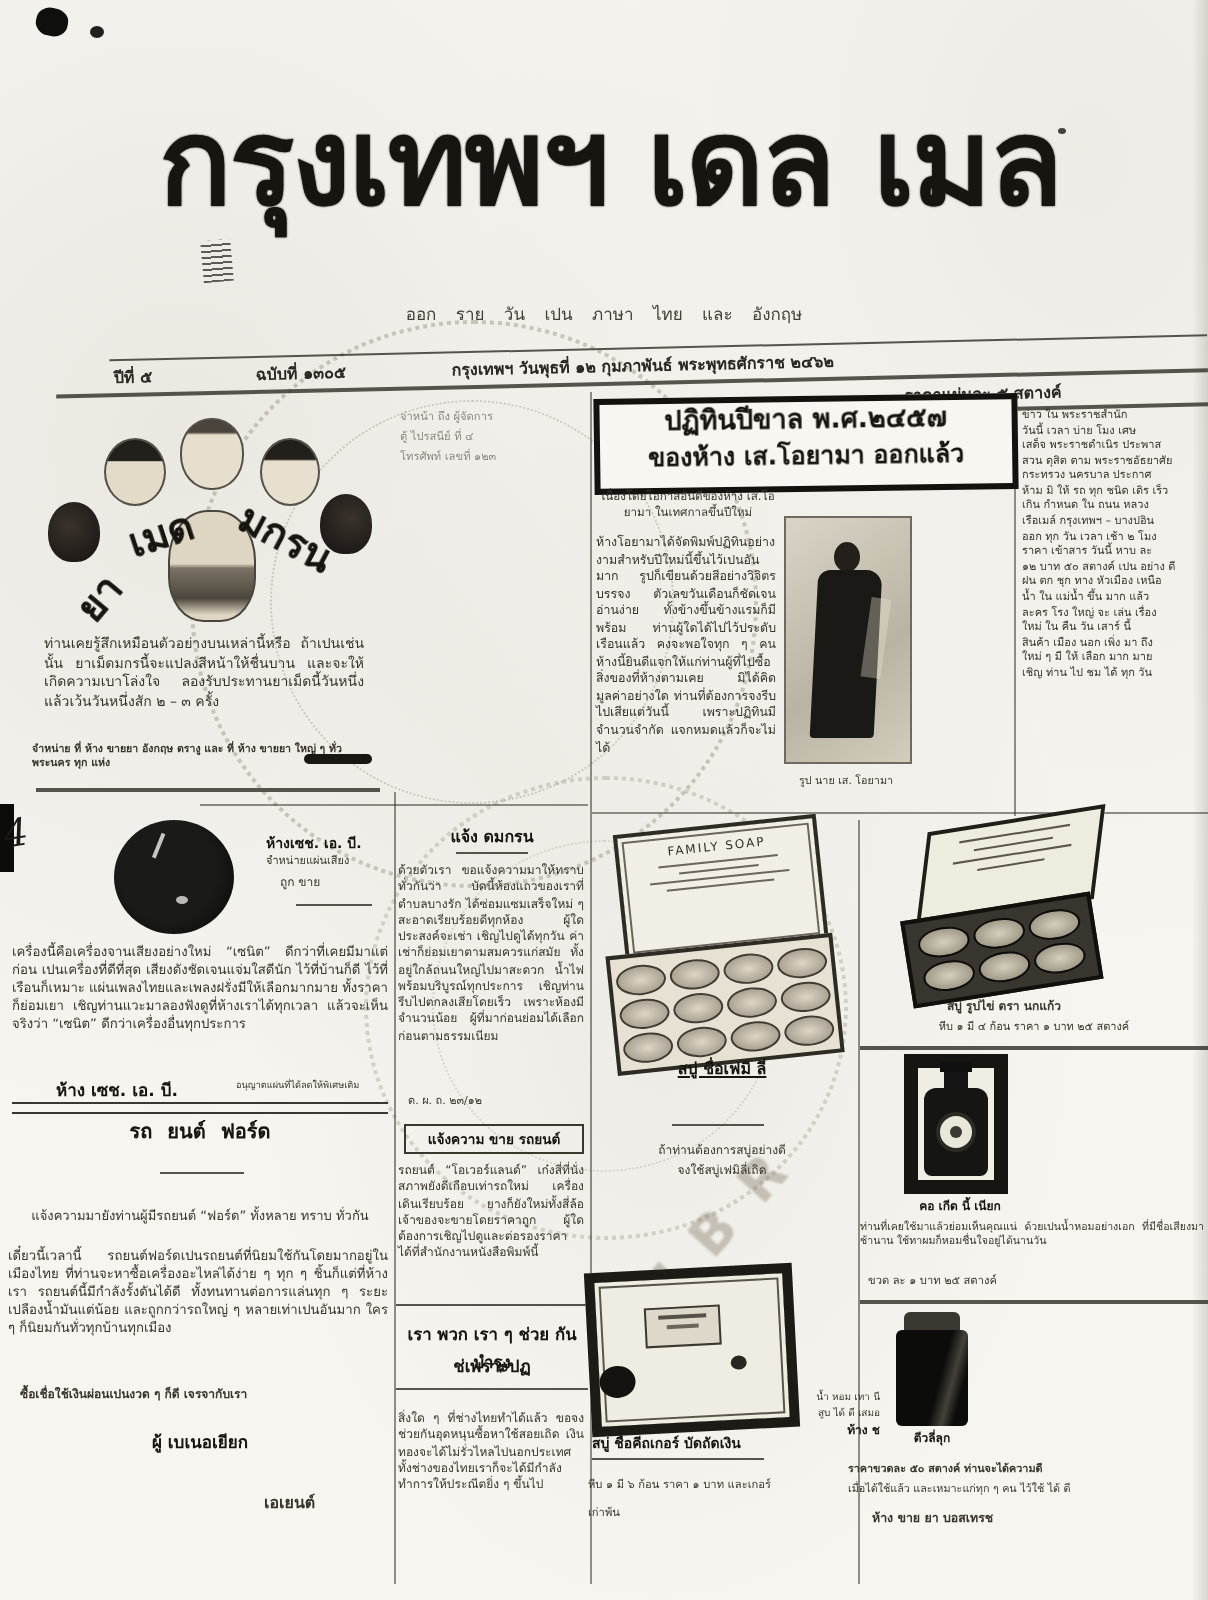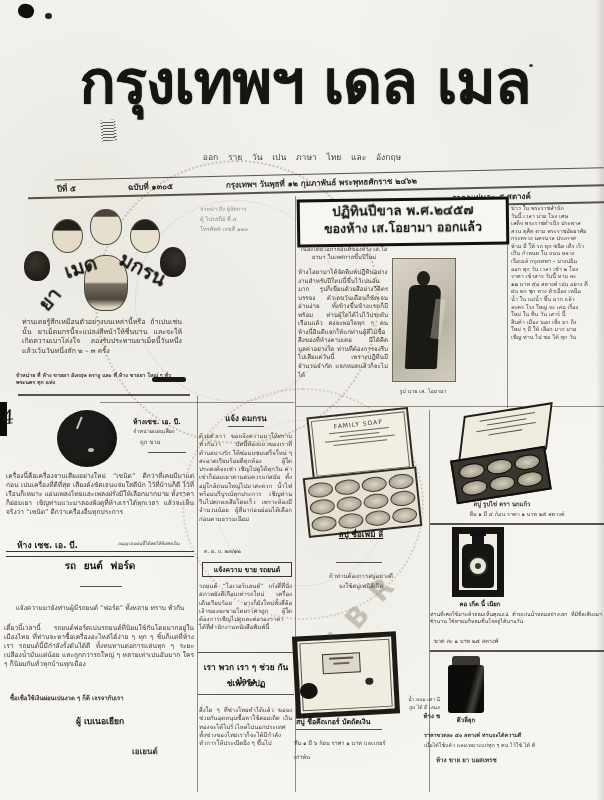--- a/index.html
+++ b/index.html
@@ -79,21 +79,21 @@
 
   <div class="abs" style="left:57px;top:410px;width:60px;height:57px;border-radius:50%;background:radial-gradient(circle at 45% 45%, #1a1a18 55%, #050505);"></div>
   <div class="abs" style="left:78px;top:418px;width:9px;height:13px;border-left:2px solid #f2f0ea;transform:rotate(22deg);opacity:.8;"></div>
   <div class="abs" style="left:88px;top:448px;width:6px;height:4px;background:#f2f0ea;border-radius:50%;opacity:.75;"></div>
   <div class="abs hd" style="left:133px;top:416px;font-size:7px;">ห้างเซช. เอ. บี.</div>
   <div class="abs p" style="left:133px;top:428px;font-size:5.5px;">จำหน่ายแผ่นเสียง</div>
   <div class="abs p" style="left:140px;top:438px;font-size:6px;">ถูก ขาย</div>
   <div class="abs rule" style="left:148px;top:452px;width:38px;height:1px;"></div>
   <div class="abs p j" style="left:6px;top:472px;width:188px;font-size:6.6px;">เครื่องนี้คือเครื่องจานเสียงอย่างใหม่ “เซนิต” ดีกว่าที่เคยมีมาแต่ก่อน เปนเครื่องที่ดีที่สุด เสียงดังชัดเจนแจ่มใสดีนัก ไว้ที่บ้านก็ดี ไว้ที่เรือนก็เหมาะ แผ่นเพลงไทยและเพลงฝรั่งมีให้เลือกมากมาย ทั้งราคาก็ย่อมเยา เชิญท่านแวะมาลองฟังดูที่ห้างเราได้ทุกเวลา แล้วจะเห็นจริงว่า “เซนิต” ดีกว่าเครื่องอื่นทุกประการ</div>
 
-  <div class="abs hd" style="left:17px;top:538px;font-size:8.5px;">ห้าง เซช. เอ. บี.</div>
+  <div class="abs hd" style="left:28px;top:538px;font-size:8.5px;">ห้าง เซช. เอ. บี.</div>
   <div class="abs p" style="left:118px;top:541px;font-size:4.6px;width:76px;">อนุญาตแผ่นที่ได้ลดให้พิเศษเติม</div>
   <div class="abs" style="left:6px;top:551px;width:188px;height:4px;border-top:1px solid #3a3730;border-bottom:1px solid #3a3730;"></div>
   <div class="abs hd c" style="left:40px;top:558px;width:120px;font-size:10px;word-spacing:4px;">รถ ยนต์ ฟอร์ด</div>
   <div class="abs rule" style="left:80px;top:586px;width:42px;height:1px;"></div>
   <div class="abs p c" style="left:14px;top:604px;width:172px;font-size:6.5px;">แจ้งความมายังท่านผู้มีรถยนต์ “ฟอร์ด” ทั้งหลาย ทราบ ทั่วกัน</div>
   <div class="abs p j" style="left:4px;top:624px;width:190px;font-size:6.6px;">เดี๋ยวนี้เวลานี้ รถยนต์ฟอร์ดเปนรถยนต์ที่นิยมใช้กันโดยมากอยู่ในเมืองไทย ที่ท่านจะหาซื้อเครื่องอะไหล่ได้ง่าย ๆ ทุก ๆ ชิ้นก็แต่ที่ห้างเรา รถยนต์นี้มีกำลังรั้งดันได้ดี ทั้งทนทานต่อการแล่นทุก ๆ ระยะ เปลืองน้ำมันแต่น้อย และถูกกว่ารถใหญ่ ๆ หลายเท่าเปนอันมาก ใคร ๆ ก็นิยมกันทั่วทุกบ้านทุกเมือง</div>
   <div class="abs p" style="left:10px;top:694px;width:182px;font-size:6px;font-weight:bold;">ซื้อเชื่อใช้เงินผ่อนเปนงวด ๆ ก็ดี      เจรจากับเรา</div>
   <div class="abs hd c" style="left:52px;top:714px;width:96px;font-size:8.5px;filter:blur(.2px);">ผู้ เบเนอเยียก</div>
   <div class="abs p" style="left:132px;top:746px;font-size:8px;font-weight:bold;">เอเยนต์</div>
 

